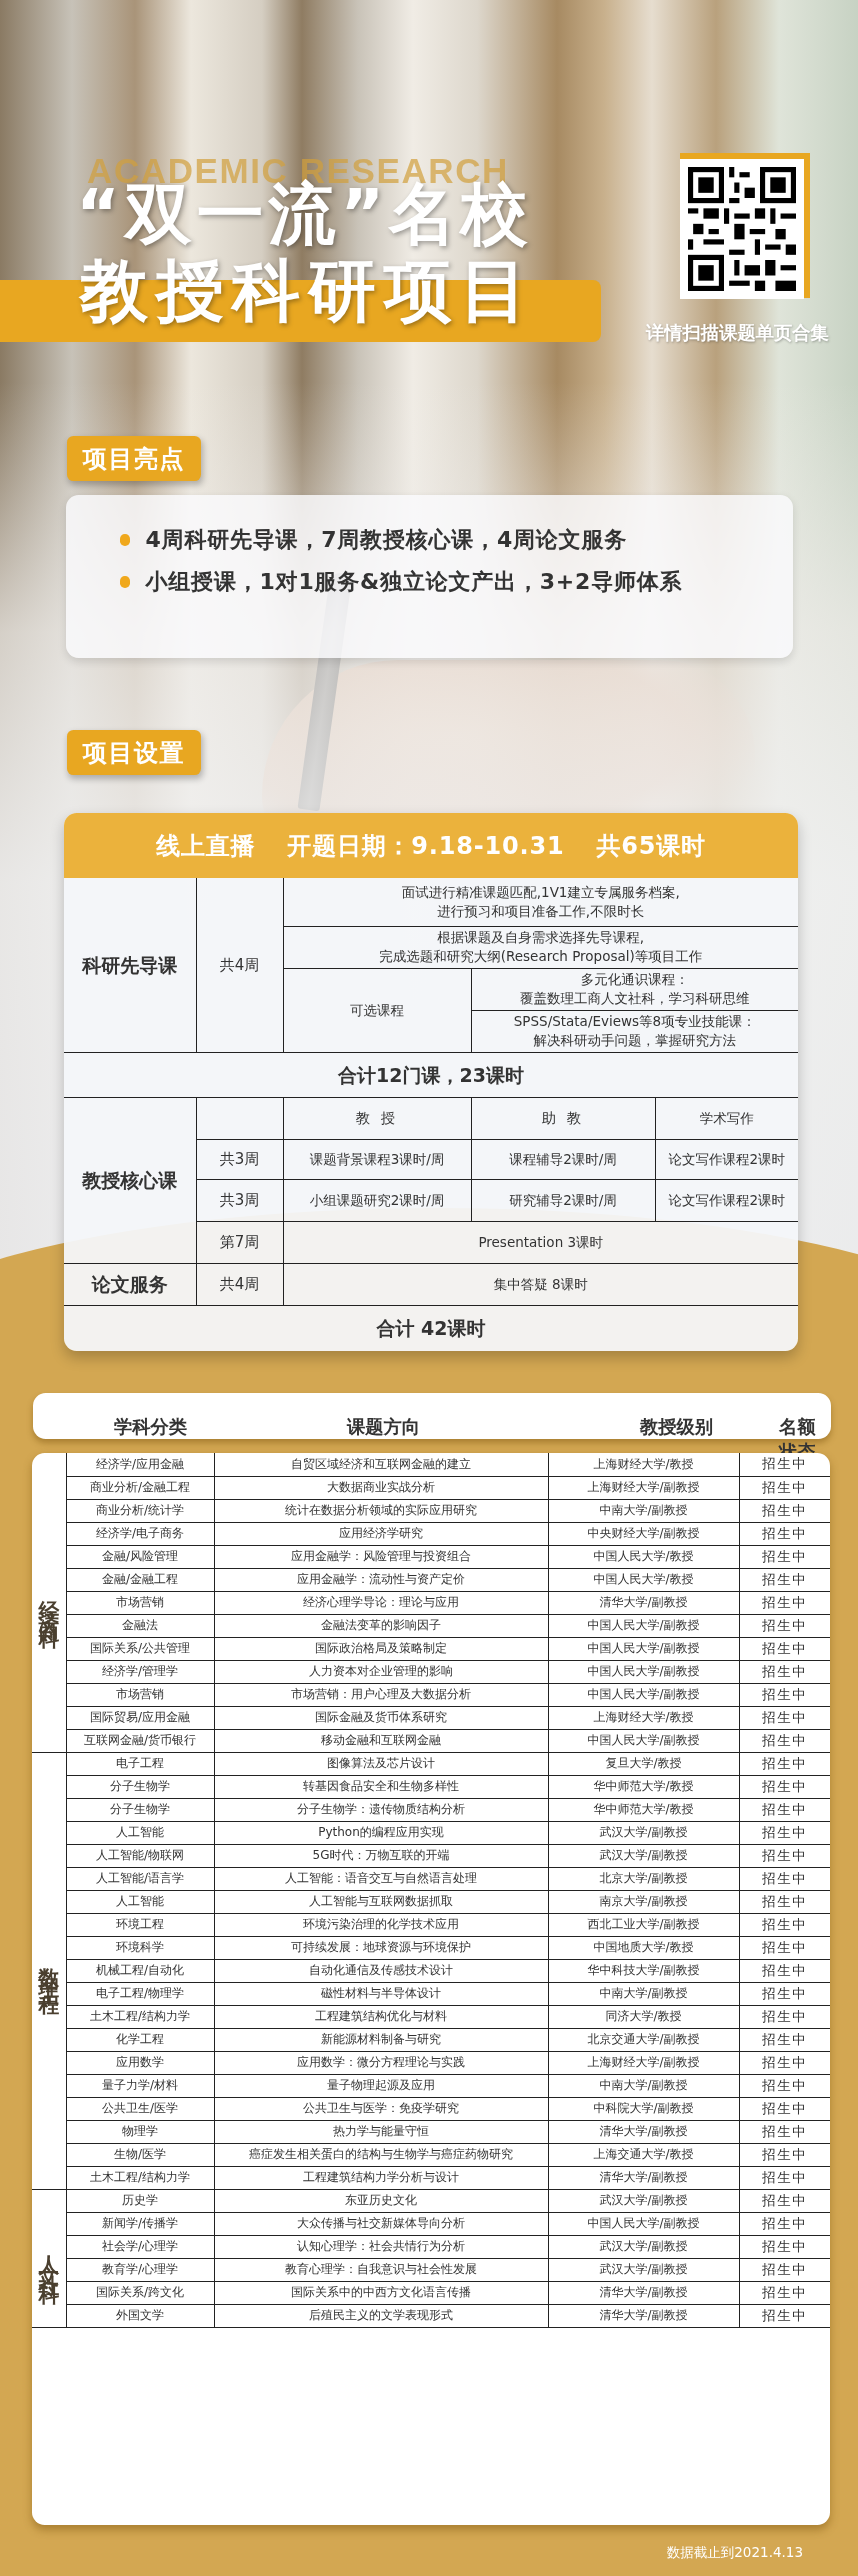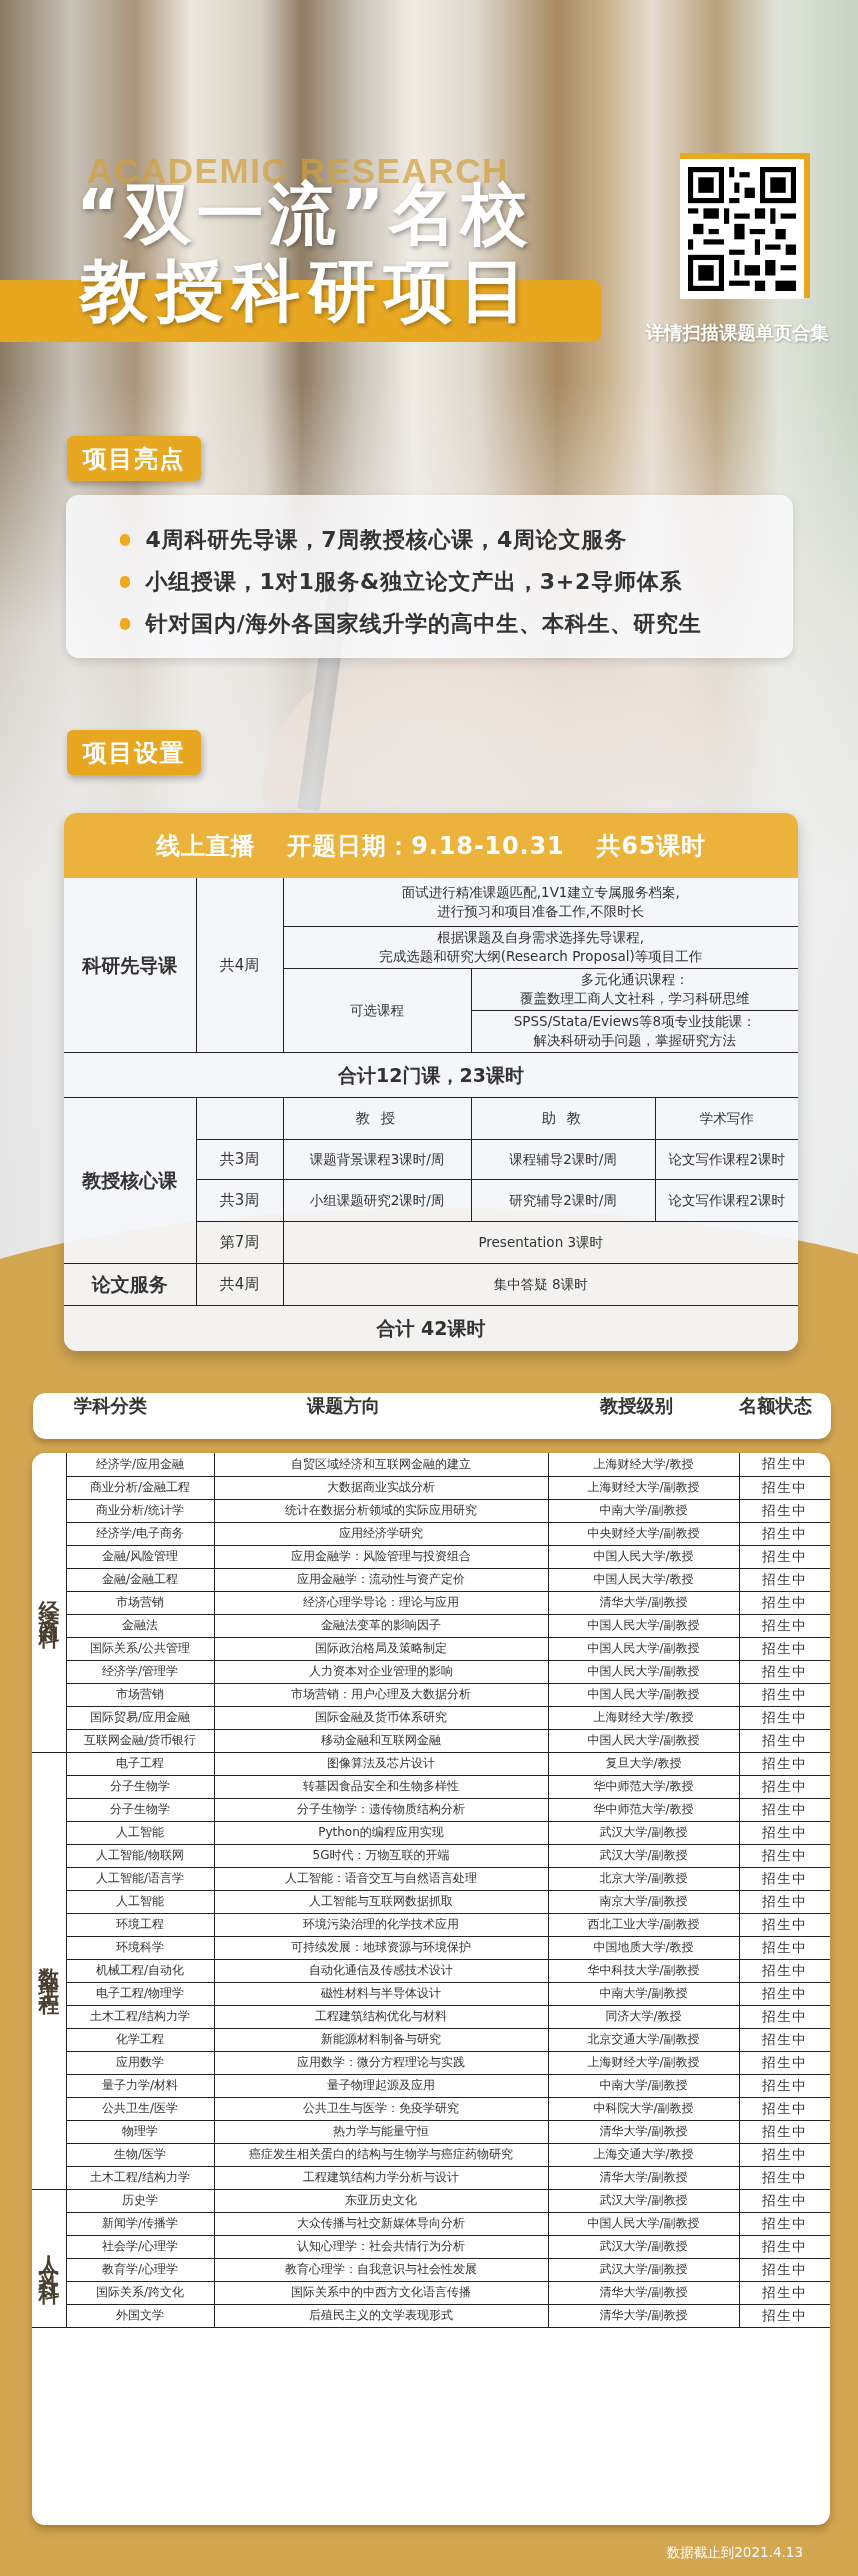--- a/index.html
+++ b/index.html
@@ -135,21 +135,21 @@
   .sched .total { font-size: 19px; font-weight: bold; height: 45px; border-left: none; border-right: none; }
   .sched .colhead { font-size: 14.3px; letter-spacing: 3.2px; }
 
   
   .course-head {
     position: absolute; left: 33px; top: 1393px; width: 798px; height: 46px; z-index: 4;
     background: #ffffff; border-radius: 12.7px;
     box-shadow: 0 4px 6.4px rgba(120,80,10,0.45);
     font-size: 18.3px; font-weight: bold; color: #333;
   }
-  .course-head span { position: absolute; top: 0; }
+  .course-head span { position: absolute; top: 21px; margin-left: 40px; }
   .course-card {
     position: absolute; left: 32px; top: 1453px; width: 798px; height: 1072px; z-index: 4;
     background: #ffffff; border-radius: 12.7px; overflow: hidden;
     box-shadow: 0 4.8px 8px rgba(120,80,10,0.45);
   }
   table.courses { border-collapse: collapse; width: 798px; table-layout: fixed; }
   table.courses td {
     border: 1px solid #222; text-align: center; vertical-align: middle;
     height: 23px; font-size: 12px; color: #333; white-space: nowrap; overflow: hidden;
   }
@@ -232,24 +232,20 @@
 <div class="sec-tag tag-highlights">项目亮点</div>
 <div class="highlights-card">
   <div class="hl-item">
     <span class="hl-dot"></span>
     <span>4周科研先导课，7周教授核心课，4周论文服务</span>
   </div>
   <div class="hl-item">
     <span class="hl-dot"></span>
     <span>小组授课，1对1服务&amp;独立论文产出，3+2导师体系</span>
   </div>
-  <div class="hl-item">
-    <span class="hl-dot"></span>
-    <span>针对国内/海外各国家线升学的高中生、本科生、研究生</span>
-  </div>
 </div>
 
 <div class="sec-tag tag-settings">项目设置</div>
 <div class="schedule-card">
   <div class="sched-head">
     <span>线上直播</span>
     <span>开题日期：9.18-10.31</span>
     <span>共65课时</span>
   </div>
   <table class="sched">

